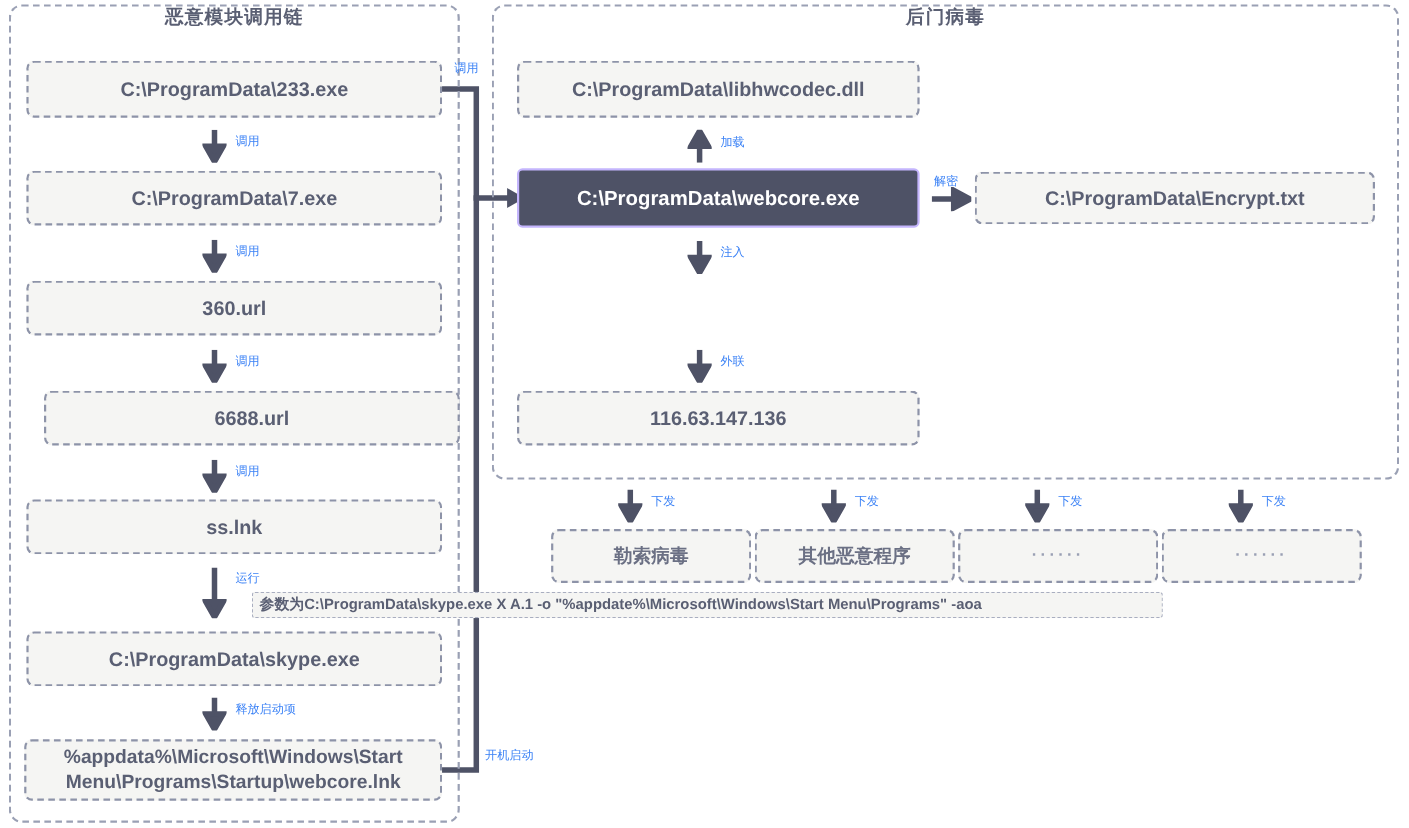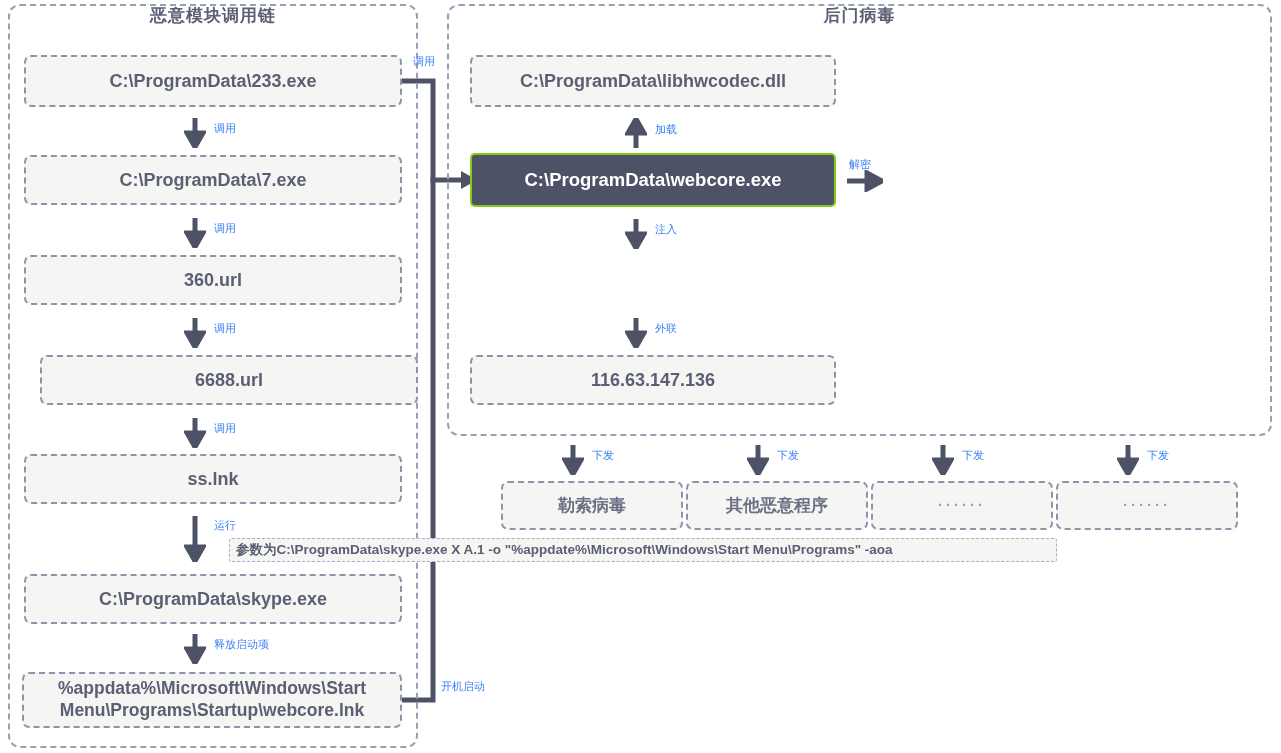--- a/index.html
+++ b/index.html
@@ -46,21 +46,21 @@
     justify-content:center;
     text-align:center;
     font-size:18px;
     font-weight:bold;
     color:#5a5f73;
     line-height:1.25;
     padding:2px 6px;
   }
   .node.dark{
     background:#4e5266;
-    border:2px solid #84cc16;
+    border:2px solid #c4b5fd;
     color:#ffffff;
     border-radius:5px;
   }
   .node.plain{
     font-weight:bold;
     font-size:17px;
     color:#6b7084;
   }
   .node.dots{
     color:#9aa0b4;
@@ -199,20 +199,21 @@
 
   <div class="node dark" style="left:470px;top:153px;width:366px;height:54px;font-size:18.5px;">C:\ProgramData\webcore.exe</div>
 
   <div class="arrow-label" style="left:849px;top:157px;">解密</div>
   <div class="arrow" style="left:847px;top:170px;width:36px;height:22px;">
     <svg width="36" height="22" viewBox="0 0 36 22">
         <path d="M0 11 L20 11 M35 11 L20 3 L20 19 Z" stroke="#4e5266" stroke-width="5" fill="#4e5266"></path>
       </svg>
   </div>
 
+  <div class="node" style="left:886px;top:156px;width:364px;height:48px;">C:\ProgramData\Encrypt.txt</div>
 
   <div class="arrow" style="left:625px;top:219px;">
     <svg width="22" height="30" viewBox="0 0 22 30">
         <path d="M11 0 L11 17 M11 29 L3 15 L19 15 Z" stroke="#4e5266" stroke-width="5" fill="#4e5266"></path>
       </svg>
   </div>
   <div class="arrow-label" style="left:655px;top:222px;">注入</div>
 
 
   <div class="arrow" style="left:625px;top:318px;">

